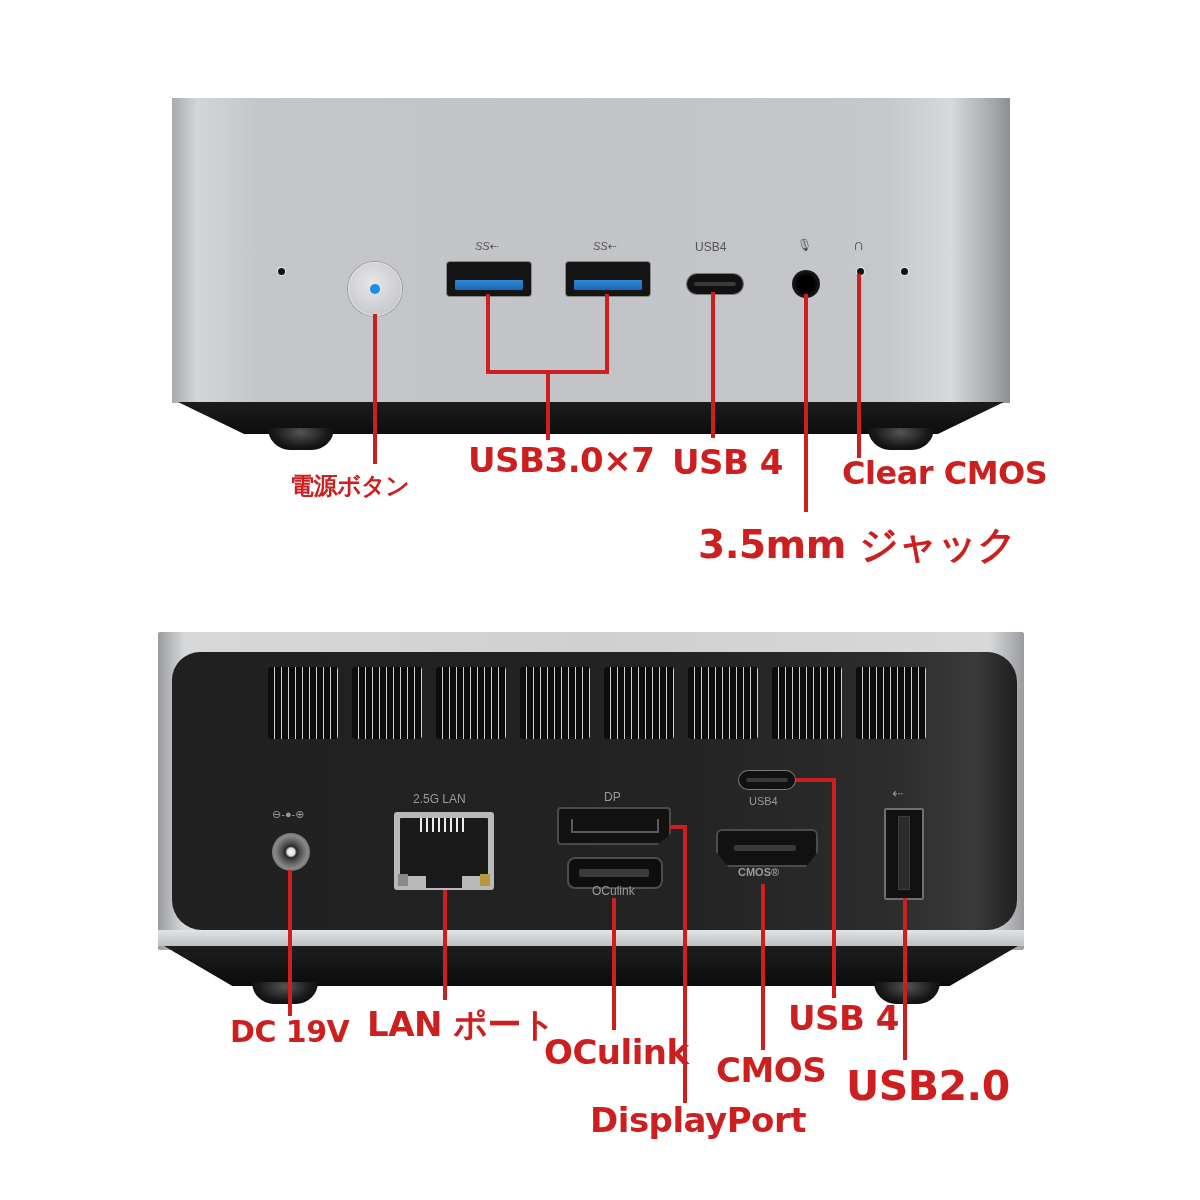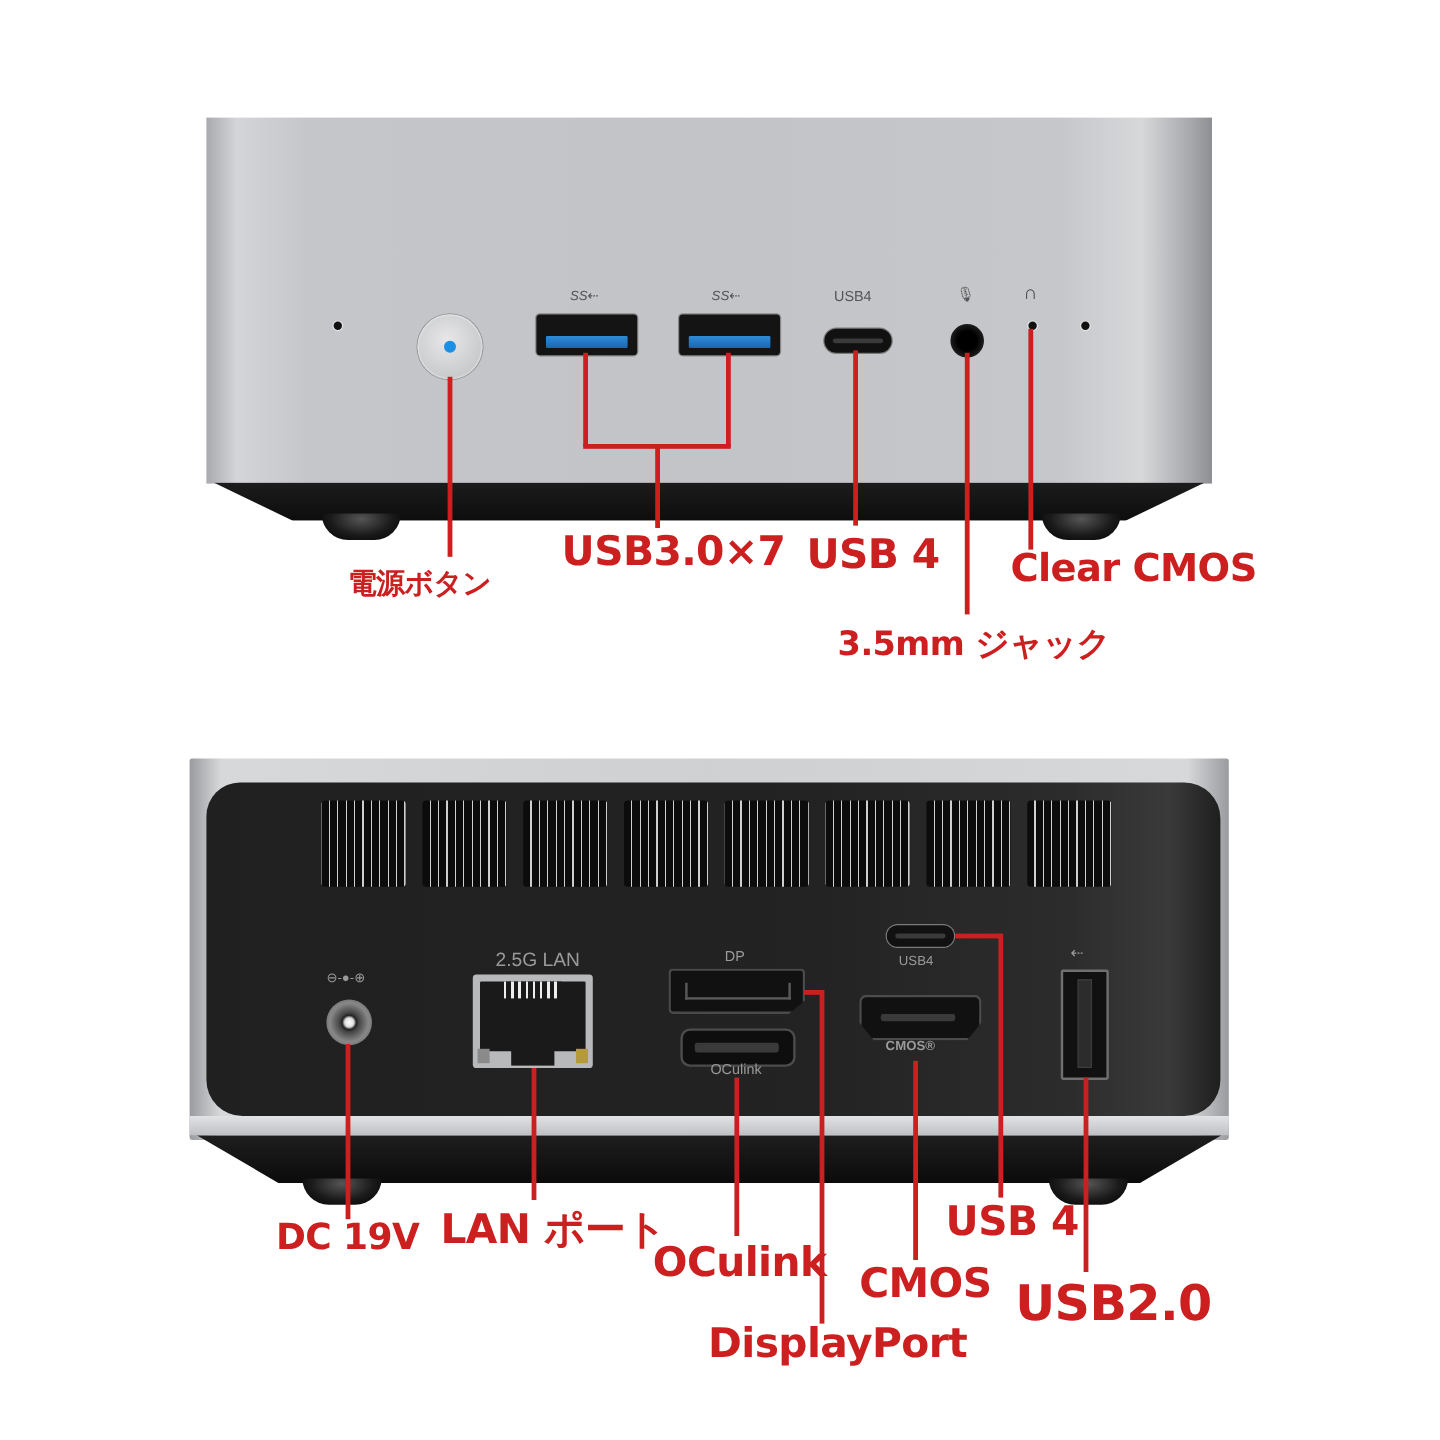--- a/index.html
+++ b/index.html
@@ -94,21 +94,21 @@
   <div class="line" style="left:486px;top:370px;width:123px;height:4px;"></div>
   <div class="line" style="left:546px;top:370px;width:4px;height:70px;"></div>
   <div class="line" style="left:711px;top:292px;width:4px;height:146px;"></div>
   <div class="line" style="left:804px;top:294px;width:4px;height:218px;"></div>
   <div class="line" style="left:857px;top:274px;width:4px;height:184px;"></div>
 
   <div class="lbl" style="left:290px;top:470px;font-size:24px;">電源ボタン</div>
   <div class="lbl" style="left:468px;top:440px;font-size:34px;">USB3.0×7</div>
   <div class="lbl" style="left:672px;top:442px;font-size:34px;">USB 4</div>
   <div class="lbl" style="left:842px;top:454px;font-size:32px;">Clear CMOS</div>
-  <div class="lbl" style="left:698px;top:518px;font-size:28px;">3.5mm ジャック</div>
+  <div class="lbl" style="left:698px;top:518px;font-size:39px;">3.5mm ジャック</div>
 </div>
 
 <div>
   <div class="abs rear-body"></div>
   <div class="abs rear-panel"></div>
   <div class="abs rear-stripe"></div>
   <div class="abs rear-base"></div>
   <div class="foot" style="left:252px;top:982px;"></div>
   <div class="foot" style="left:874px;top:982px;"></div>
 
@@ -117,21 +117,21 @@
   <div class="vent" style="left:436px;"></div>
   <div class="vent" style="left:520px;"></div>
   <div class="vent" style="left:604px;"></div>
   <div class="vent" style="left:688px;"></div>
   <div class="vent" style="left:772px;"></div>
   <div class="vent" style="left:856px;"></div>
 
   <div class="ptext-d" style="left:272px;top:808px;font-size:11px;">⊖-●-⊕</div>
   <div class="dcjack"></div>
 
-  <div class="ptext-d" style="left:413px;top:792px;font-size:16px;">2.5G LAN</div>
+  <div class="ptext-d" style="left:413px;top:792px;font-size:12px;">2.5G LAN</div>
   <div class="rj45">
     <div class="hole"></div>
       <div class="pins"></div>
       <div class="tab"></div>
       <div class="ledl"></div>
       <div class="ledr"></div>
   </div>
 
   <div class="ptext-d" style="left:604px;top:790px;font-size:12px;">DP</div>
   <div class="dp">

